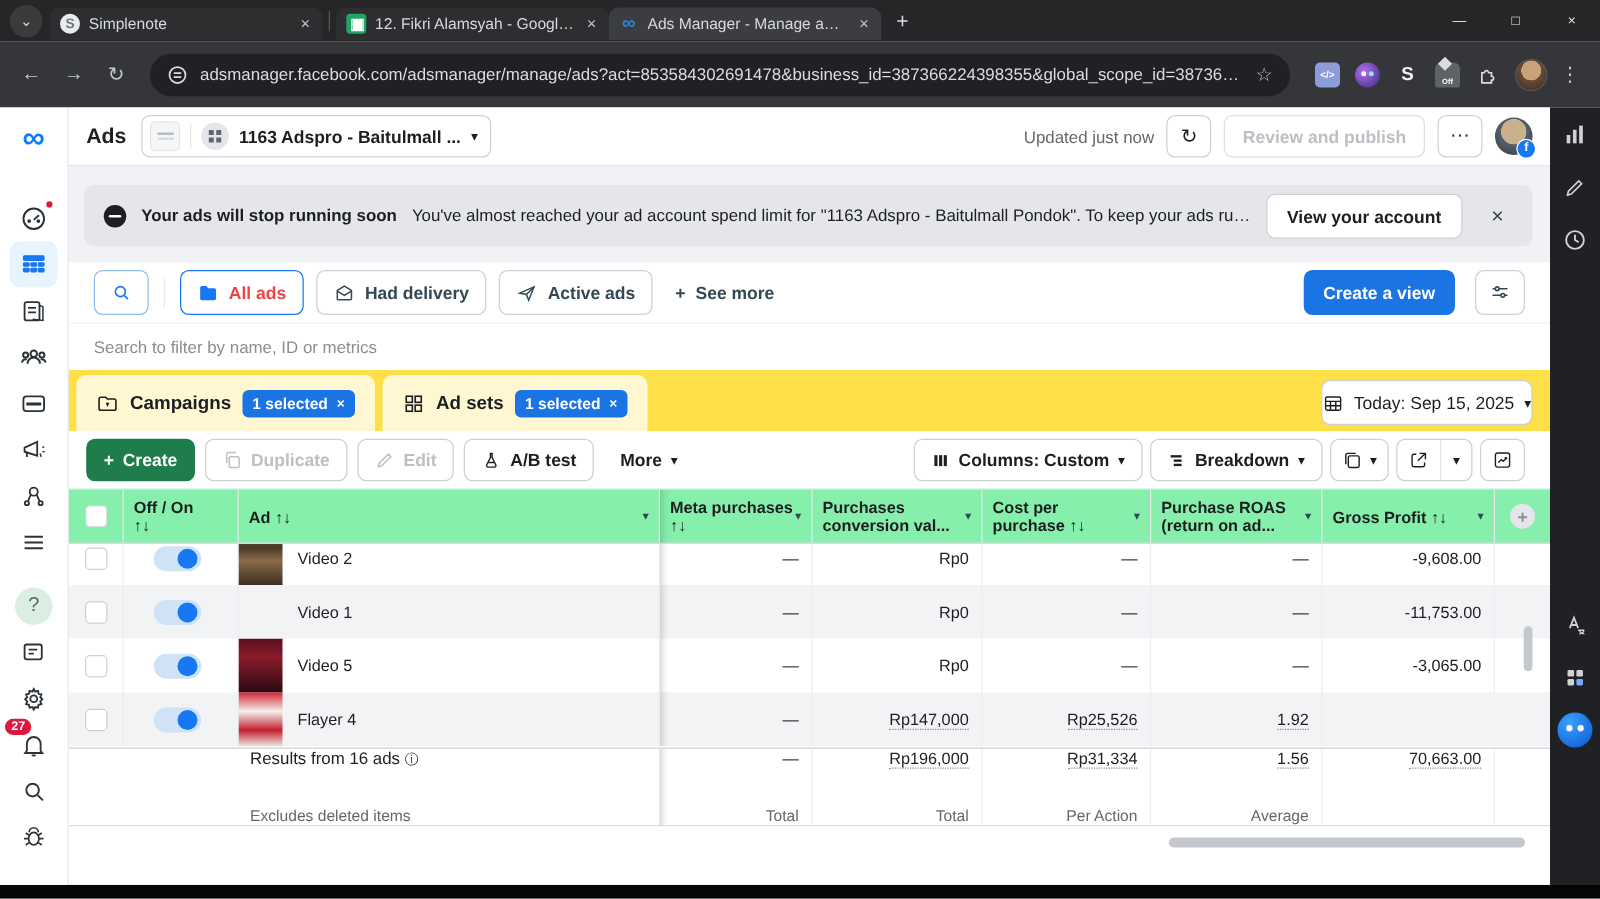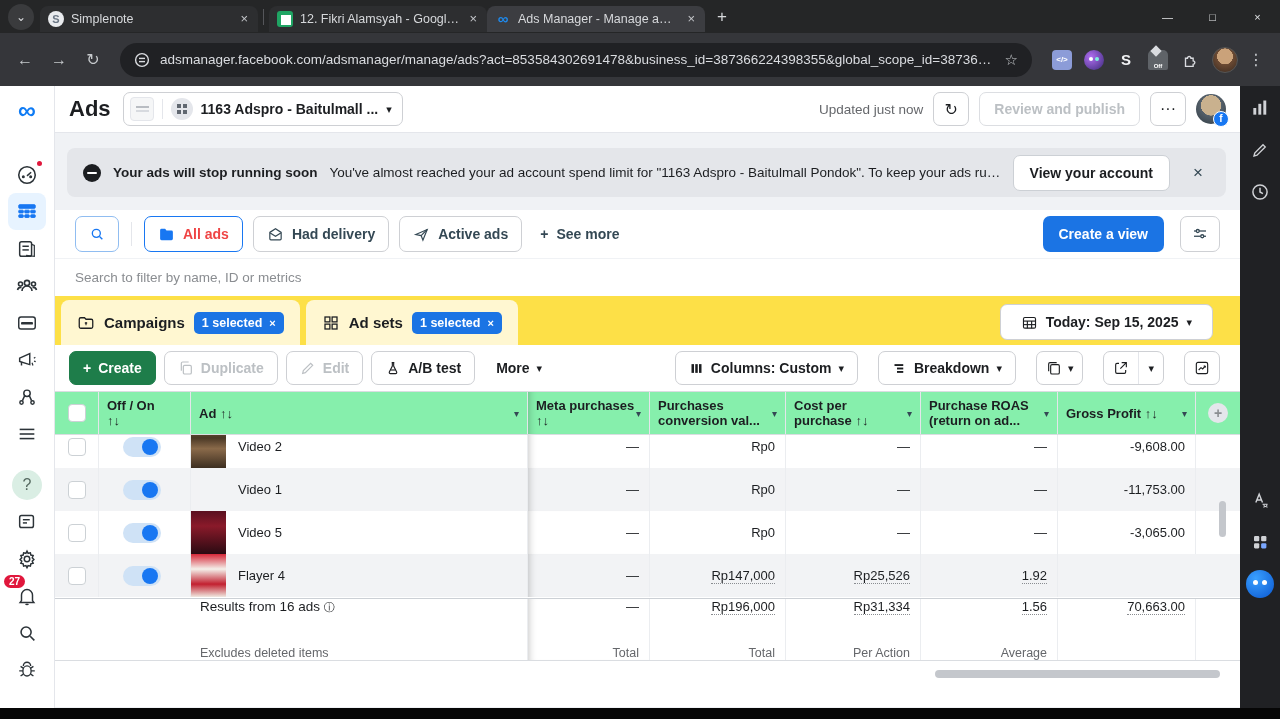--- a/index.html
+++ b/index.html
@@ -65,21 +65,21 @@
   .right-panel { width:40px; background:#202124; flex:none; display:flex; flex-direction:column; align-items:center; padding-top:8px; margin-left:auto; }
   .rp-icon { width:28px; height:28px; margin-bottom:14px; display:flex; align-items:center; justify-content:center; color:#d0d2d6; }
   .rp-spacer { height:266px; }
   .monica-circle { width:28px; height:28px; border-radius:50%; background:radial-gradient(circle at 35% 30%,#3aa0ff,#0a57d0); position:relative; }
   .monica-circle::after { content:""; position:absolute; left:7px; top:10px; width:5px; height:5px; border-radius:50%; background:#fff; box-shadow:9px 0 0 #fff; }
 
   
   .main { flex:1; position:relative; background:#f0f2f5; overflow:hidden; min-width:0; }
 
   .page-header { height:47px; background:#fff; border-bottom:1px solid #e4e6eb; display:flex; align-items:center; padding:0 14px; gap:12px; }
-  .page-title { font-size:22px; font-weight:bold; }
+  .page-title { font-size:17px; font-weight:bold; }
   .account-pill { height:34px; border:1px solid #ced0d4; border-radius:7px; display:flex; align-items:center; padding:0 10px 0 6px; gap:8px; font-size:14px; font-weight:bold; }
   .acct-doc { width:24px; height:24px; border:1px solid #e4e6eb; border-radius:4px; background:#f5f6f7; position:relative; }
   .acct-doc::after { content:""; position:absolute; left:5px; top:8px; width:13px; height:2px; background:#b9bdc3; box-shadow:0 4px 0 #d7dadf; }
   .acct-divider { width:1px; height:20px; background:#e4e6eb; }
   .acct-circle { width:22px; height:22px; border-radius:50%; background:#e4e6eb; position:relative; }
   .acct-circle::after { content:""; position:absolute; left:6px; top:6px; width:10px; height:10px; background:
       linear-gradient(#606770,#606770) 0 0/4px 4px no-repeat, linear-gradient(#606770,#606770) 6px 0/4px 4px no-repeat,
       linear-gradient(#606770,#606770) 0 6px/4px 4px no-repeat, linear-gradient(#606770,#606770) 6px 6px/4px 4px no-repeat; }
   .caret { font-size:11px; color:#1c1e21; }
   .header-right { margin-left:auto; display:flex; align-items:center; gap:10px; }
@@ -108,30 +108,30 @@
   .filter-settings-btn { width:40px; height:36px; border:1px solid #ced0d4; border-radius:7px; display:flex; align-items:center; justify-content:center; margin-left:6px; }
   .search-row { height:38px; display:flex; align-items:center; padding:0 20px; border-top:1px solid #f0f2f5; }
   .search-input { border:none; outline:none; width:100%; font-size:13.5px; color:#1c1e21; font-family:inherit; }
   .search-input::placeholder { color:#8a8d91; }
 
   .level-tabs { height:49px; display:flex; align-items:flex-end; padding:0 0 0 6px; gap:6px; background:#fde047; }
   .ltab { height:45px; background:rgba(255,255,255,.75); border-radius:8px 8px 0 0; display:flex; align-items:center; gap:9px; padding:0 16px; font-size:15px; font-weight:bold; color:#1c1e21; }
   .ltab.active { background:#fff; color:#1b74e4; height:46px; }
   .sel-badge { background:#1b74e4; color:#fff; font-size:12.5px; font-weight:bold; border-radius:5px; padding:4px 8px; display:flex; align-items:center; gap:7px; }
   .sel-badge .x { font-size:11px; }
-  .date-pill { margin-left:auto; margin-right:27px; margin-bottom:5px; height:36px; background:#fff; border:1px solid #ced0d4; border-radius:7px; display:flex; align-items:center; gap:8px; padding:0 20px; font-size:14px; font-weight:bold; }
+  .date-pill { margin-left:auto; margin-right:14px; margin-bottom:5px; height:36px; background:#fff; border:1px solid #ced0d4; border-radius:7px; display:flex; align-items:center; gap:8px; padding:0 0; font-size:14px; font-weight:normal; }
 
   .content-card { background:#fff; height:362px; position:relative; }
   .action-row { height:46px; display:flex; align-items:center; padding:0 20px 0 14px; gap:8px; }
   .btn { height:34px; border-radius:7px; border:1px solid #ced0d4; background:#fff; display:flex; align-items:center; gap:7px; padding:0 13px; font-size:14px; font-weight:bold; color:#1c1e21; }
   .btn.green { background:#1e7d4a; border-color:#1e7d4a; color:#fff; }
   .btn.disabled { color:#bcc0c4; }
   .btn.disabled svg { stroke:#bcc0c4; }
   .btn.plain { border:none; }
-  .action-right { margin-left:auto; display:flex; gap:20px; align-items:flex-end; }
+  .action-right { margin-left:auto; display:flex; gap:6px; align-items:flex-end; }
   .split { display:flex; align-items:stretch; border:1px solid #ced0d4; border-radius:7px; height:34px; }
   .split > div { display:flex; align-items:center; padding:0 9px; gap:6px; }
   .split .divider { width:1px; background:#e4e6eb; padding:0; }
 
   
   .table { font-size:13px; }
   .thead { display:flex; border-top:1px solid #dadde1; border-bottom:1px solid #dadde1; height:44px; background:#86efac; position:relative; z-index:2; }
   .hcell { display:flex; align-items:center; padding:0 8px; border-right:1px solid #e4e6eb; font-weight:bold; color:#1c1e21; position:relative; }
   .hcell .lines { line-height:15px; }
   .hcell .hcaret { margin-left:auto; font-size:10px; color:#344854; }

